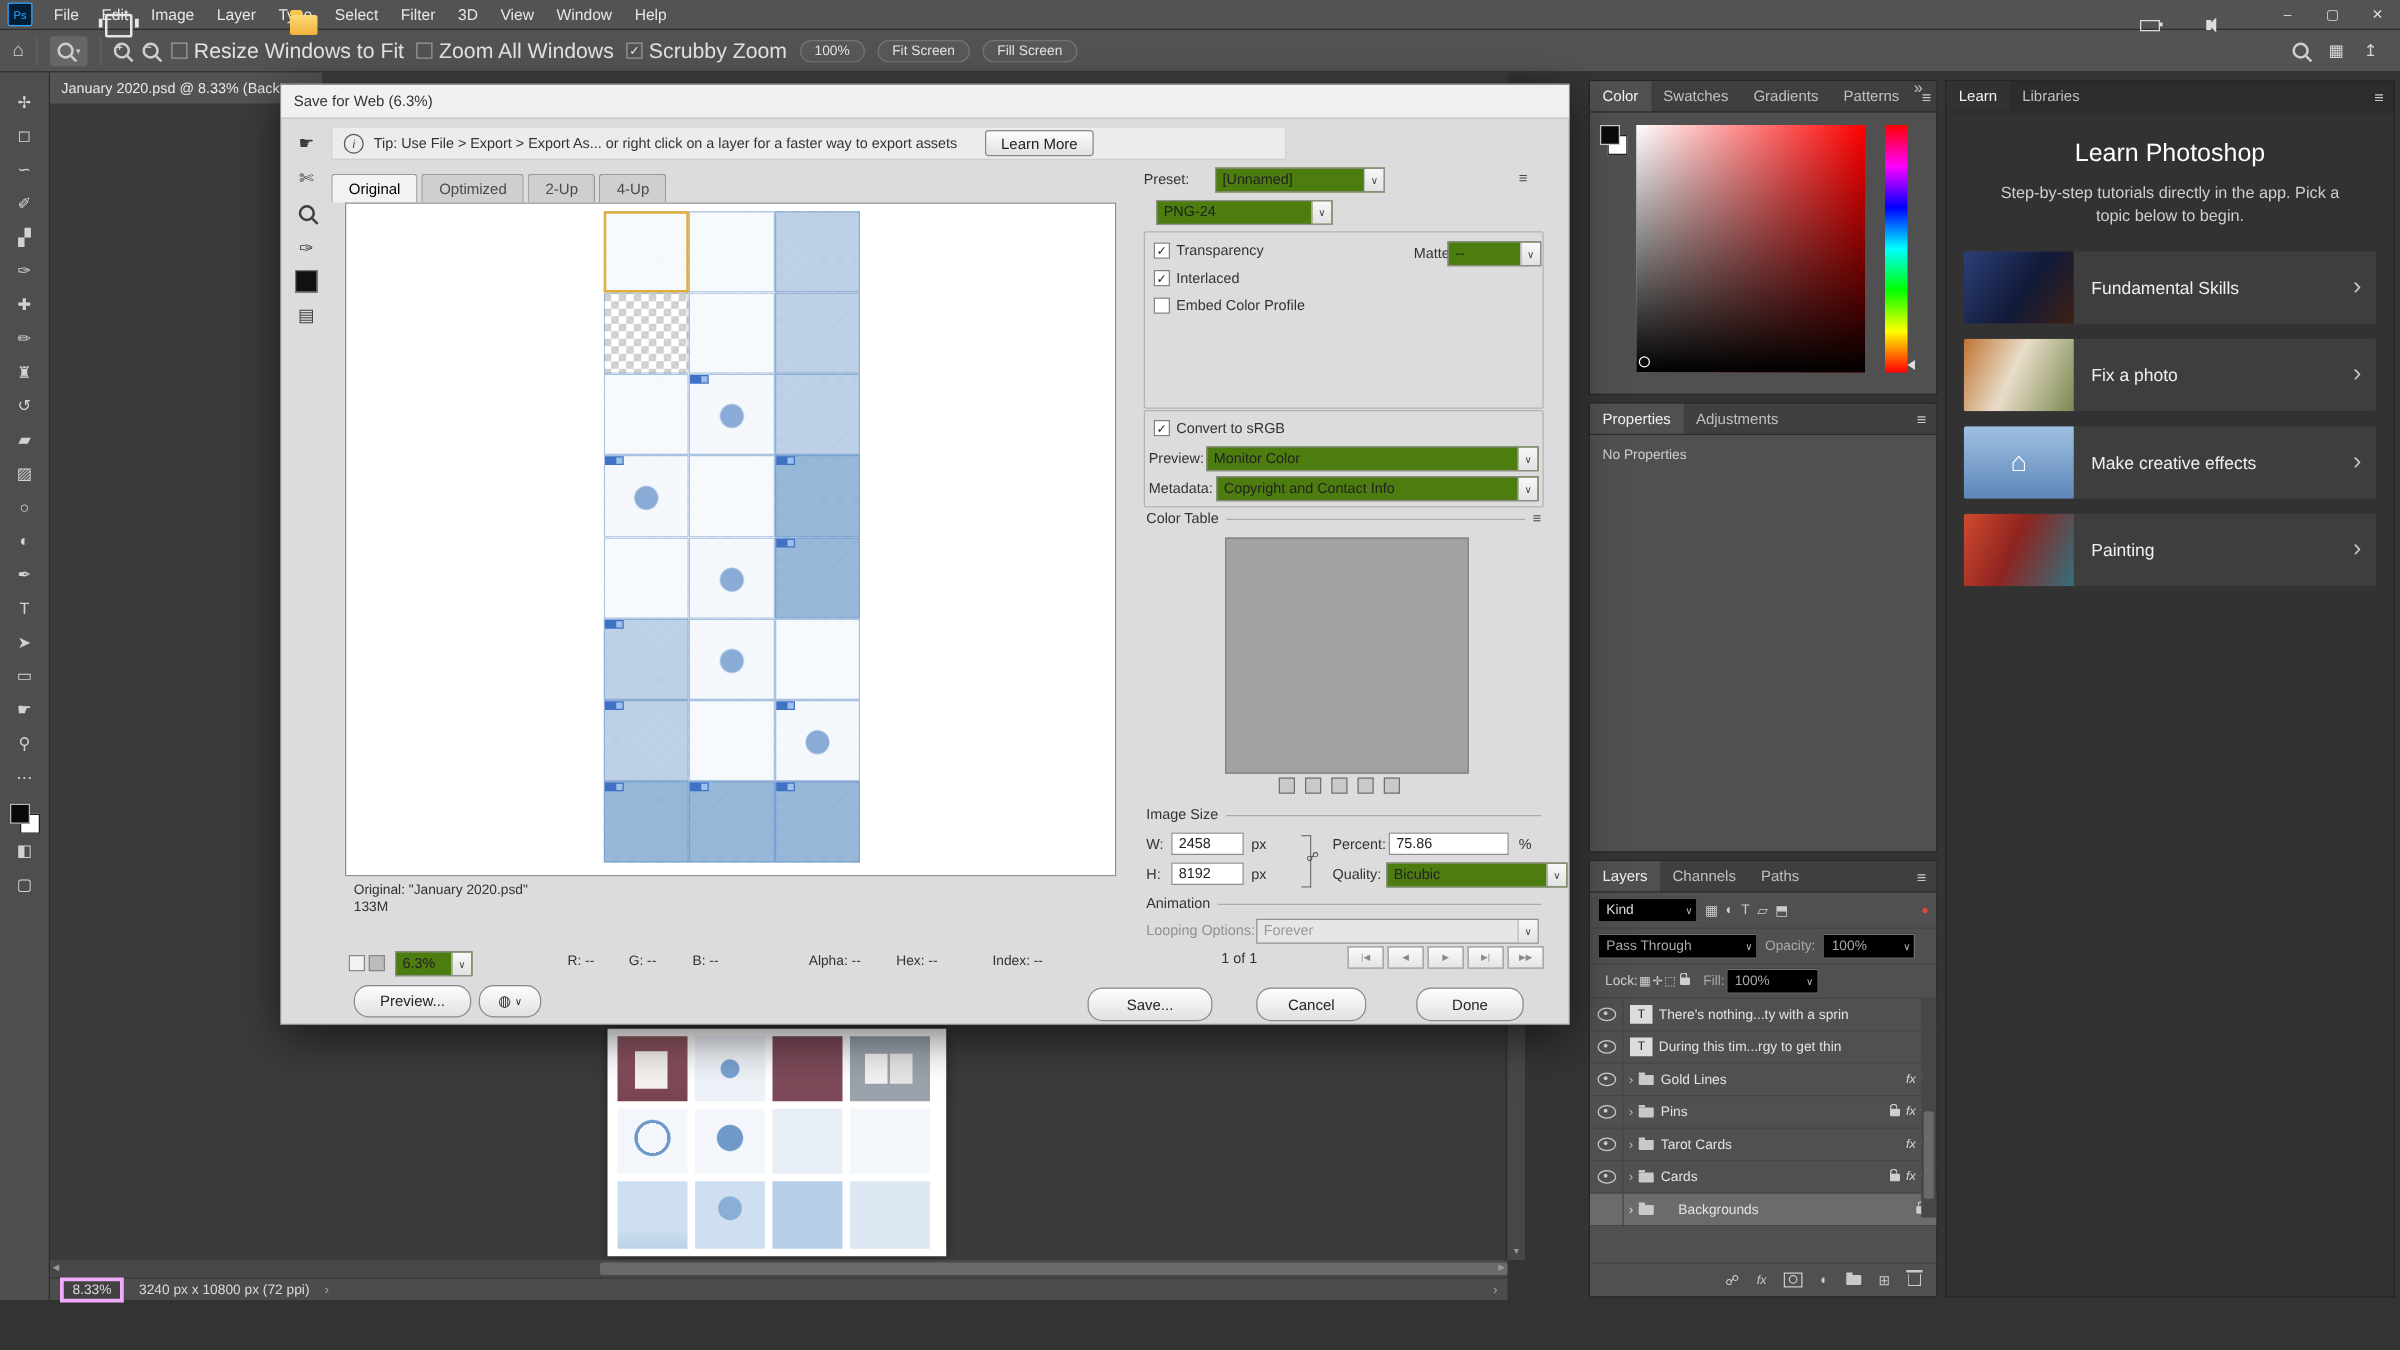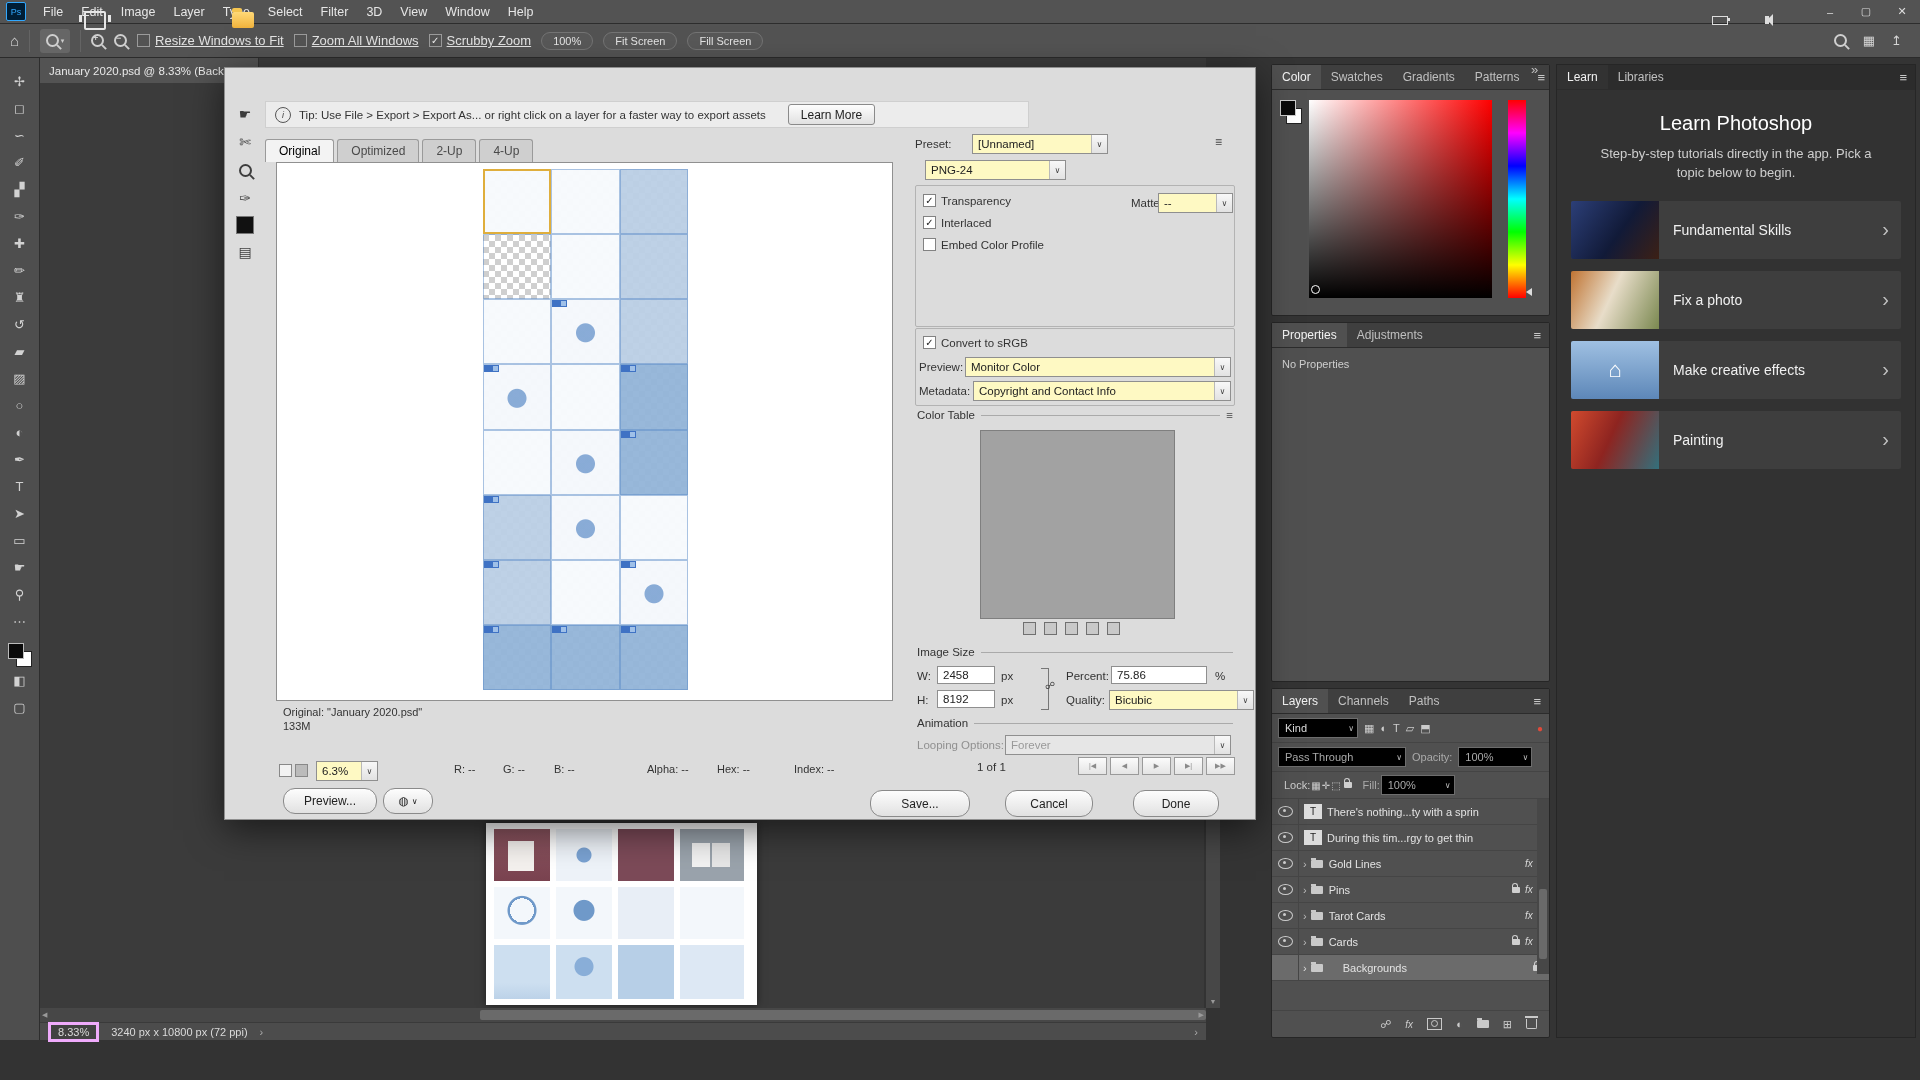--- a/index.html
+++ b/index.html
@@ -14,21 +14,21 @@
   .wctl{width:36px;height:24px;display:flex;align-items:center;justify-content:center;color:#ddd;font-size:11px;}
   #optionsbar{left:0;top:24px;width:1920px;height:34px;background:#535353;border-bottom:1px solid #2b2b2b;display:flex;align-items:center;padding:0 10px;box-sizing:border-box;gap:10px;}
   .vsep{width:1px;height:22px;background:#646464;}
   .mag{width:9px;height:9px;border:2px solid #cfcfcf;border-radius:50%;position:relative;display:inline-block;}
   .mag::after{content:"";position:absolute;width:6px;height:2px;background:#cfcfcf;right:-5px;bottom:-3px;transform:rotate(45deg);}
   .mag.dark{border-color:#3e3e3e;} .mag.dark::after{background:#3e3e3e;}
   .mag .pm{position:absolute;left:0px;top:-3px;font-size:9px;color:#cfcfcf;font-weight:bold;}
   .cb{width:11px;height:11px;border:1px solid #9b9b9b;background:transparent;display:inline-flex;align-items:center;justify-content:center;font-size:10px;color:#eee;margin-right:5px;flex:none;}
   .cb.on::after{content:"✓";}
   .cb.light{background:#fff;border-color:#828282;color:#222;}
-  .optlabel{font-size:13px;color:#e2e2e2;text-decoration:underline;}
+  .optlabel{font-size:17px;color:#e2e2e2;}
   .pbtn{background:#585858;border:1px solid #747474;border-radius:10px;padding:2px 11px;font-size:11px;color:#e3e3e3;}
 
   
   #toolbox{left:0;top:58px;width:40px;height:982px;background:#4e4e4e;border-right:1px solid #2d2d2d;display:flex;flex-direction:column;align-items:center;padding-top:10px;box-sizing:border-box;}
   .tool{height:27px;width:100%;display:flex;align-items:center;justify-content:center;color:#d2d2d2;font-size:13px;}
   .swpair{position:relative;width:24px;height:24px;margin-top:8px;}
   .swpair .bg{position:absolute;right:0;bottom:0;width:14px;height:14px;background:#fff;border:1px solid #222;}
   .swpair .fg{position:absolute;left:0;top:0;width:14px;height:14px;background:#0a0a0a;border:1px solid #bbb;}
 
   
@@ -76,21 +76,21 @@
 
   
   #dlg{left:224px;top:67px;width:1030px;height:751px;background:#dcdcdc;border:1px solid #8f8f8f;box-shadow:0 10px 34px rgba(0,0,0,.55);color:#2b2b2b;z-index:50;}
   #dlg .abs{position:absolute;}
   .dlgtitle{left:0;top:0;right:0;height:26px;background:#f1f1f1;border-bottom:1px solid #bdbdbd;display:flex;align-items:center;padding-left:10px;font-size:12px;color:#333;}
   .tipbar{background:#ececec;border:1px solid #cfcfcf;display:flex;align-items:center;gap:8px;padding:0 9px;box-sizing:border-box;font-size:11.5px;color:#333;}
   .infoc{width:14px;height:14px;border:1px solid #555;border-radius:50%;display:inline-flex;align-items:center;justify-content:center;font-size:9px;color:#444;flex:none;font-style:italic;}
   .wbtn{background:linear-gradient(#fdfdfd,#e1e1e1);border:1px solid #8a8a8a;border-radius:12px;display:inline-flex;align-items:center;justify-content:center;font-size:12px;color:#222;}
   .ptab{border:1px solid #9a9a9a;border-bottom:none;background:#cfcfcf;color:#4a4a4a;padding:4px 13px;font-size:12px;border-radius:3px 3px 0 0;margin-right:3px;}
   .ptab.active{background:#f3f3f3;color:#000;}
-  .sel{position:relative;background:#fef9c3;border:1px solid #8f8f8f;display:flex;align-items:center;padding:0 18px 0 5px;height:20px;font-size:11.5px;color:#222;white-space:nowrap;overflow:hidden;box-sizing:border-box;}
+  .sel{position:relative;background:#4d7c0f;border:1px solid #8f8f8f;display:flex;align-items:center;padding:0 18px 0 5px;height:20px;font-size:11.5px;color:#222;white-space:nowrap;overflow:hidden;box-sizing:border-box;}
   .sel .cv{position:absolute;right:0;top:0;bottom:0;width:15px;border-left:1px solid #b9b9b9;display:flex;align-items:center;justify-content:center;font-size:8px;color:#444;background:linear-gradient(#f8f8f8,#e2e2e2);}
   .sel.gray{background:#e6e6e6;color:#999;}
   .dlab{font-size:11.5px;color:#333;position:absolute;}
   .dlab.gray{color:#909090;}
   .grpbox{position:absolute;border:1px solid #b3b3b3;border-radius:2px;}
   .sechdr{position:absolute;display:flex;align-items:center;font-size:11.5px;color:#333;}
   .inp{position:absolute;background:#fff;border:1px solid #8f8f8f;height:18px;font-size:11.5px;color:#222;display:flex;align-items:center;padding:0 5px;box-sizing:border-box;}
   .raili{color:#3d3d3d;font-size:14px;height:20px;display:flex;align-items:center;justify-content:center;width:100%;}
   .pvpanel{left:51px;top:94px;width:615px;height:537px;background:#fff;border:1px solid #909090;}
   .pimg{position:absolute;left:206px;top:6px;width:205px;height:521px;background-color:#fff;background-image:linear-gradient(45deg,#cfcfcf 25%,transparent 25%,transparent 75%,#cfcfcf 75%),linear-gradient(45deg,#cfcfcf 25%,transparent 25%,transparent 75%,#cfcfcf 75%);background-size:12px 12px;background-position:0 0,6px 6px;display:grid;grid-template-columns:repeat(3,1fr);grid-template-rows:repeat(8,1fr);}
@@ -461,20 +461,23 @@
       <span class="cardchev">›</span>
     </div>
     <div class="card">
       <span class="thumb th4"></span>
       <span class="cardlabel">Painting</span>
       <span class="cardchev">›</span>
     </div>
   </div>
 
   <div id="dlg" class="abs">
+    <div class="dlgtitle abs">
+        <span>Save for Web (6.3%)</span>
+      </div>
 
     <div class="abs" style="left:5px;top:36px;width:30px;display:flex;flex-direction:column;align-items:center;gap:8px;">
       <span class="raili">☛</span>
       <span class="raili">✄</span>
       <span class="raili">
           <span class="mag dark"></span>
         </span>
       <span class="raili">✑</span>
       <span style="width:16px;height:16px;background:#111;border:1px solid #777;"></span>
       <span class="raili">▤</span>

